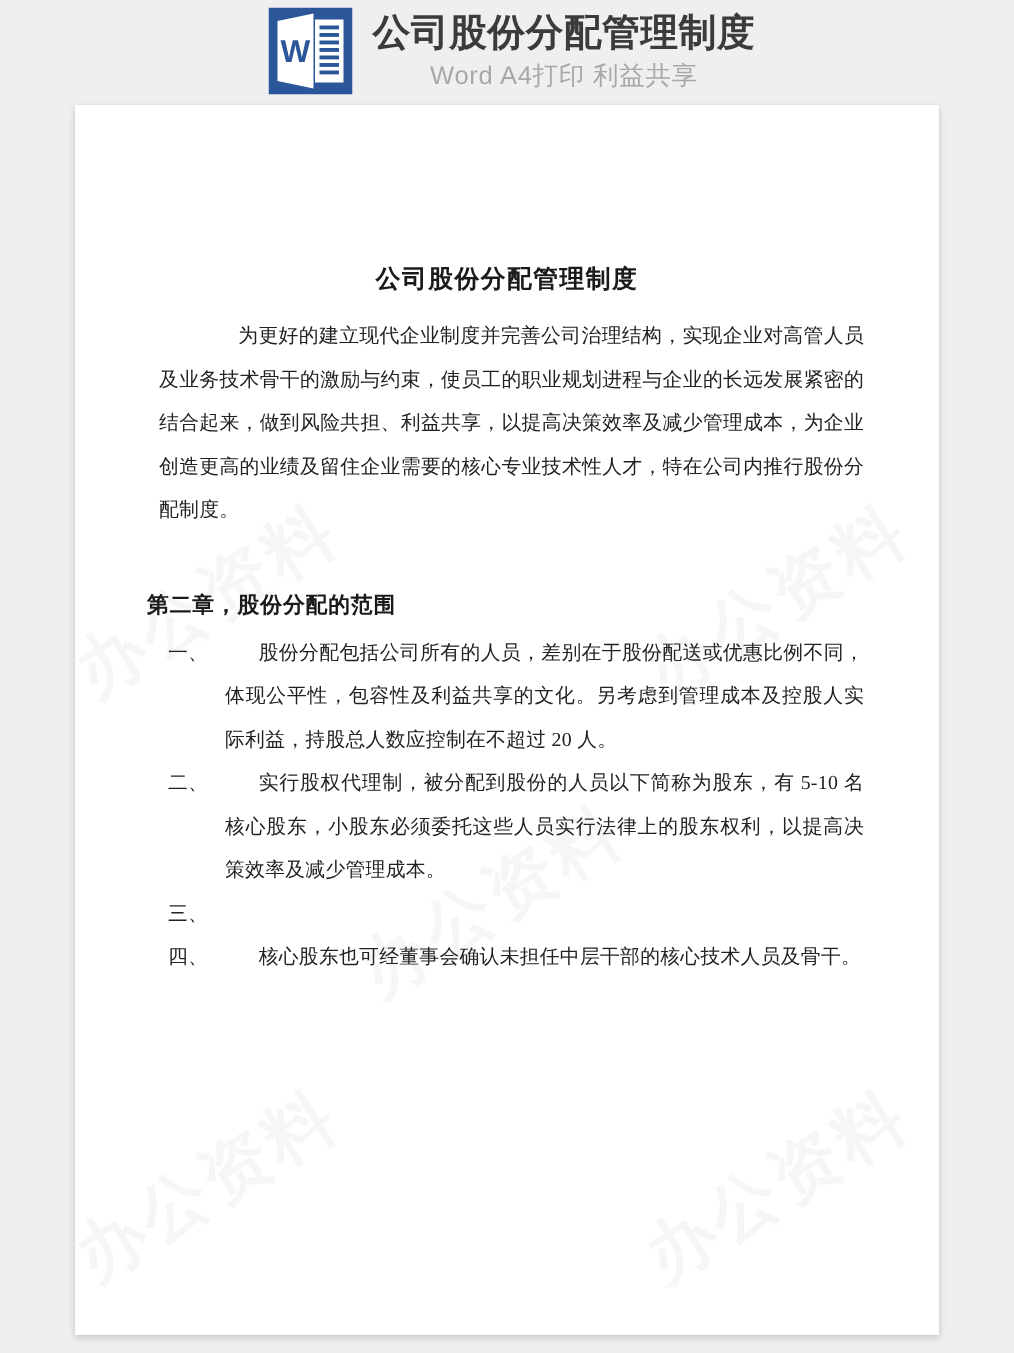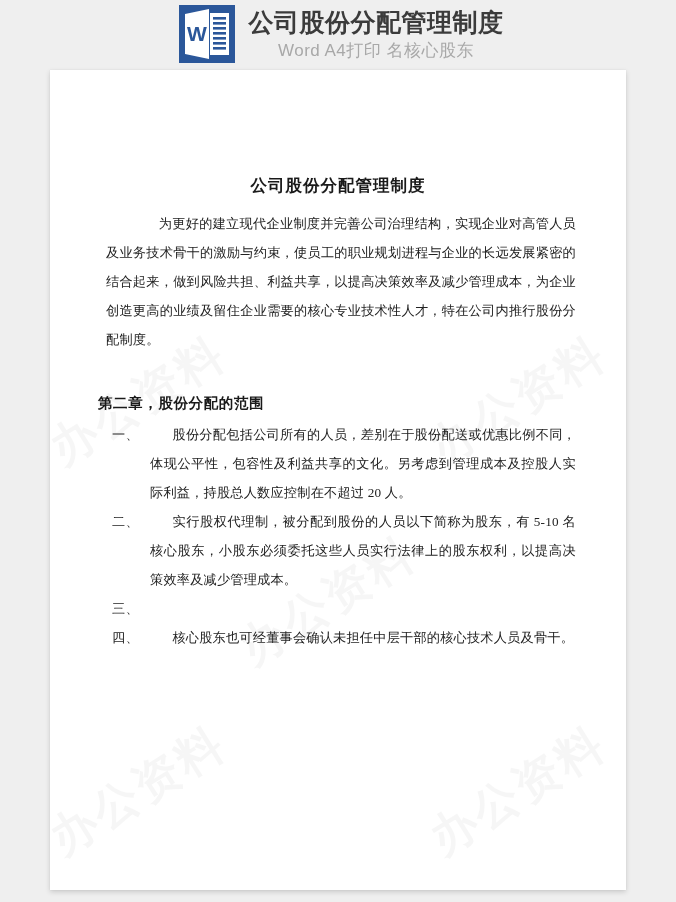--- a/index.html
+++ b/index.html
@@ -184,21 +184,21 @@
         <rect x="34" y="32" width="13" height="2.6"></rect>
         <rect x="34" y="37" width="13" height="2.6"></rect>
         <rect x="34" y="42" width="13" height="2.6"></rect>
       </g>
       <text x="18" y="36" font-family="Liberation Sans, sans-serif" font-size="21" font-weight="bold" fill="#2B579A" text-anchor="middle">W</text>
     </svg>
   </div>
 
   <div class="header-text">
     <div class="header-title">公司股份分配管理制度</div>
-    <div class="header-sub">Word A4打印 名核心股东</div>
+    <div class="header-sub">Word A4打印 利益共享</div>
   </div>
 
 </div>
 
 <div class="page-wrap">
   <div class="page">
 
     <div class="watermark">
       <div class="wm wm1">办公资料</div>
       <div class="wm wm2">办公资料</div>

